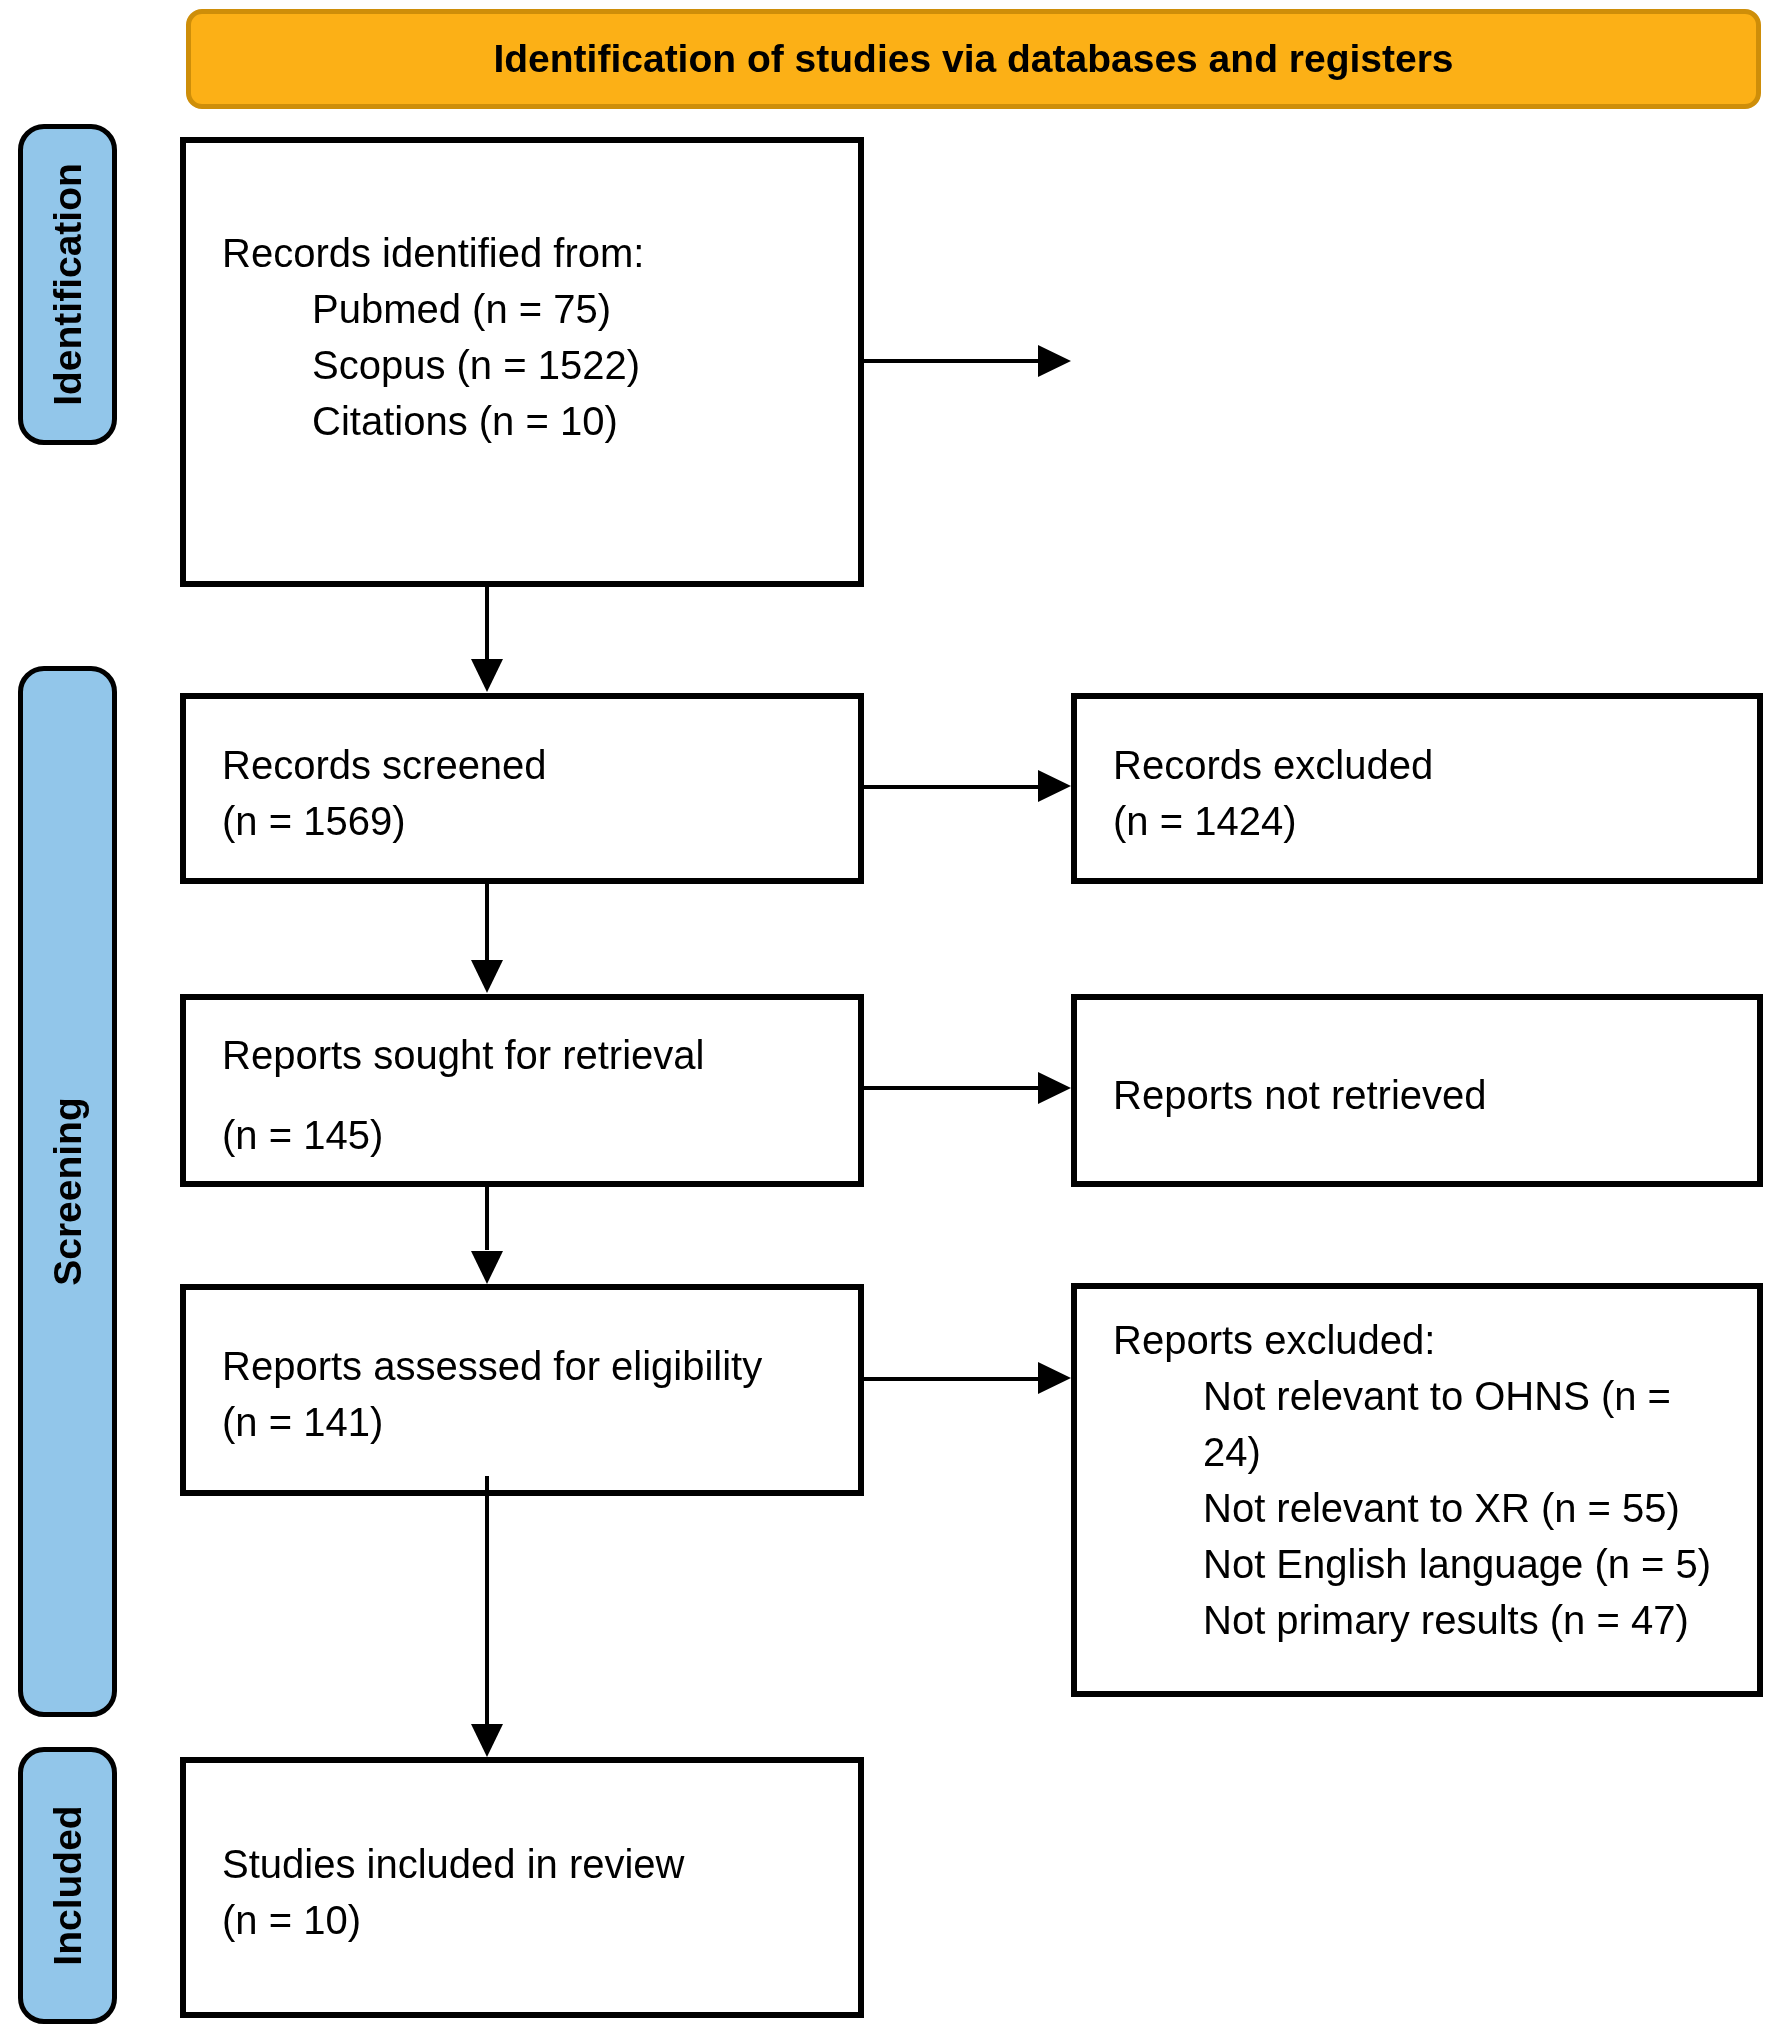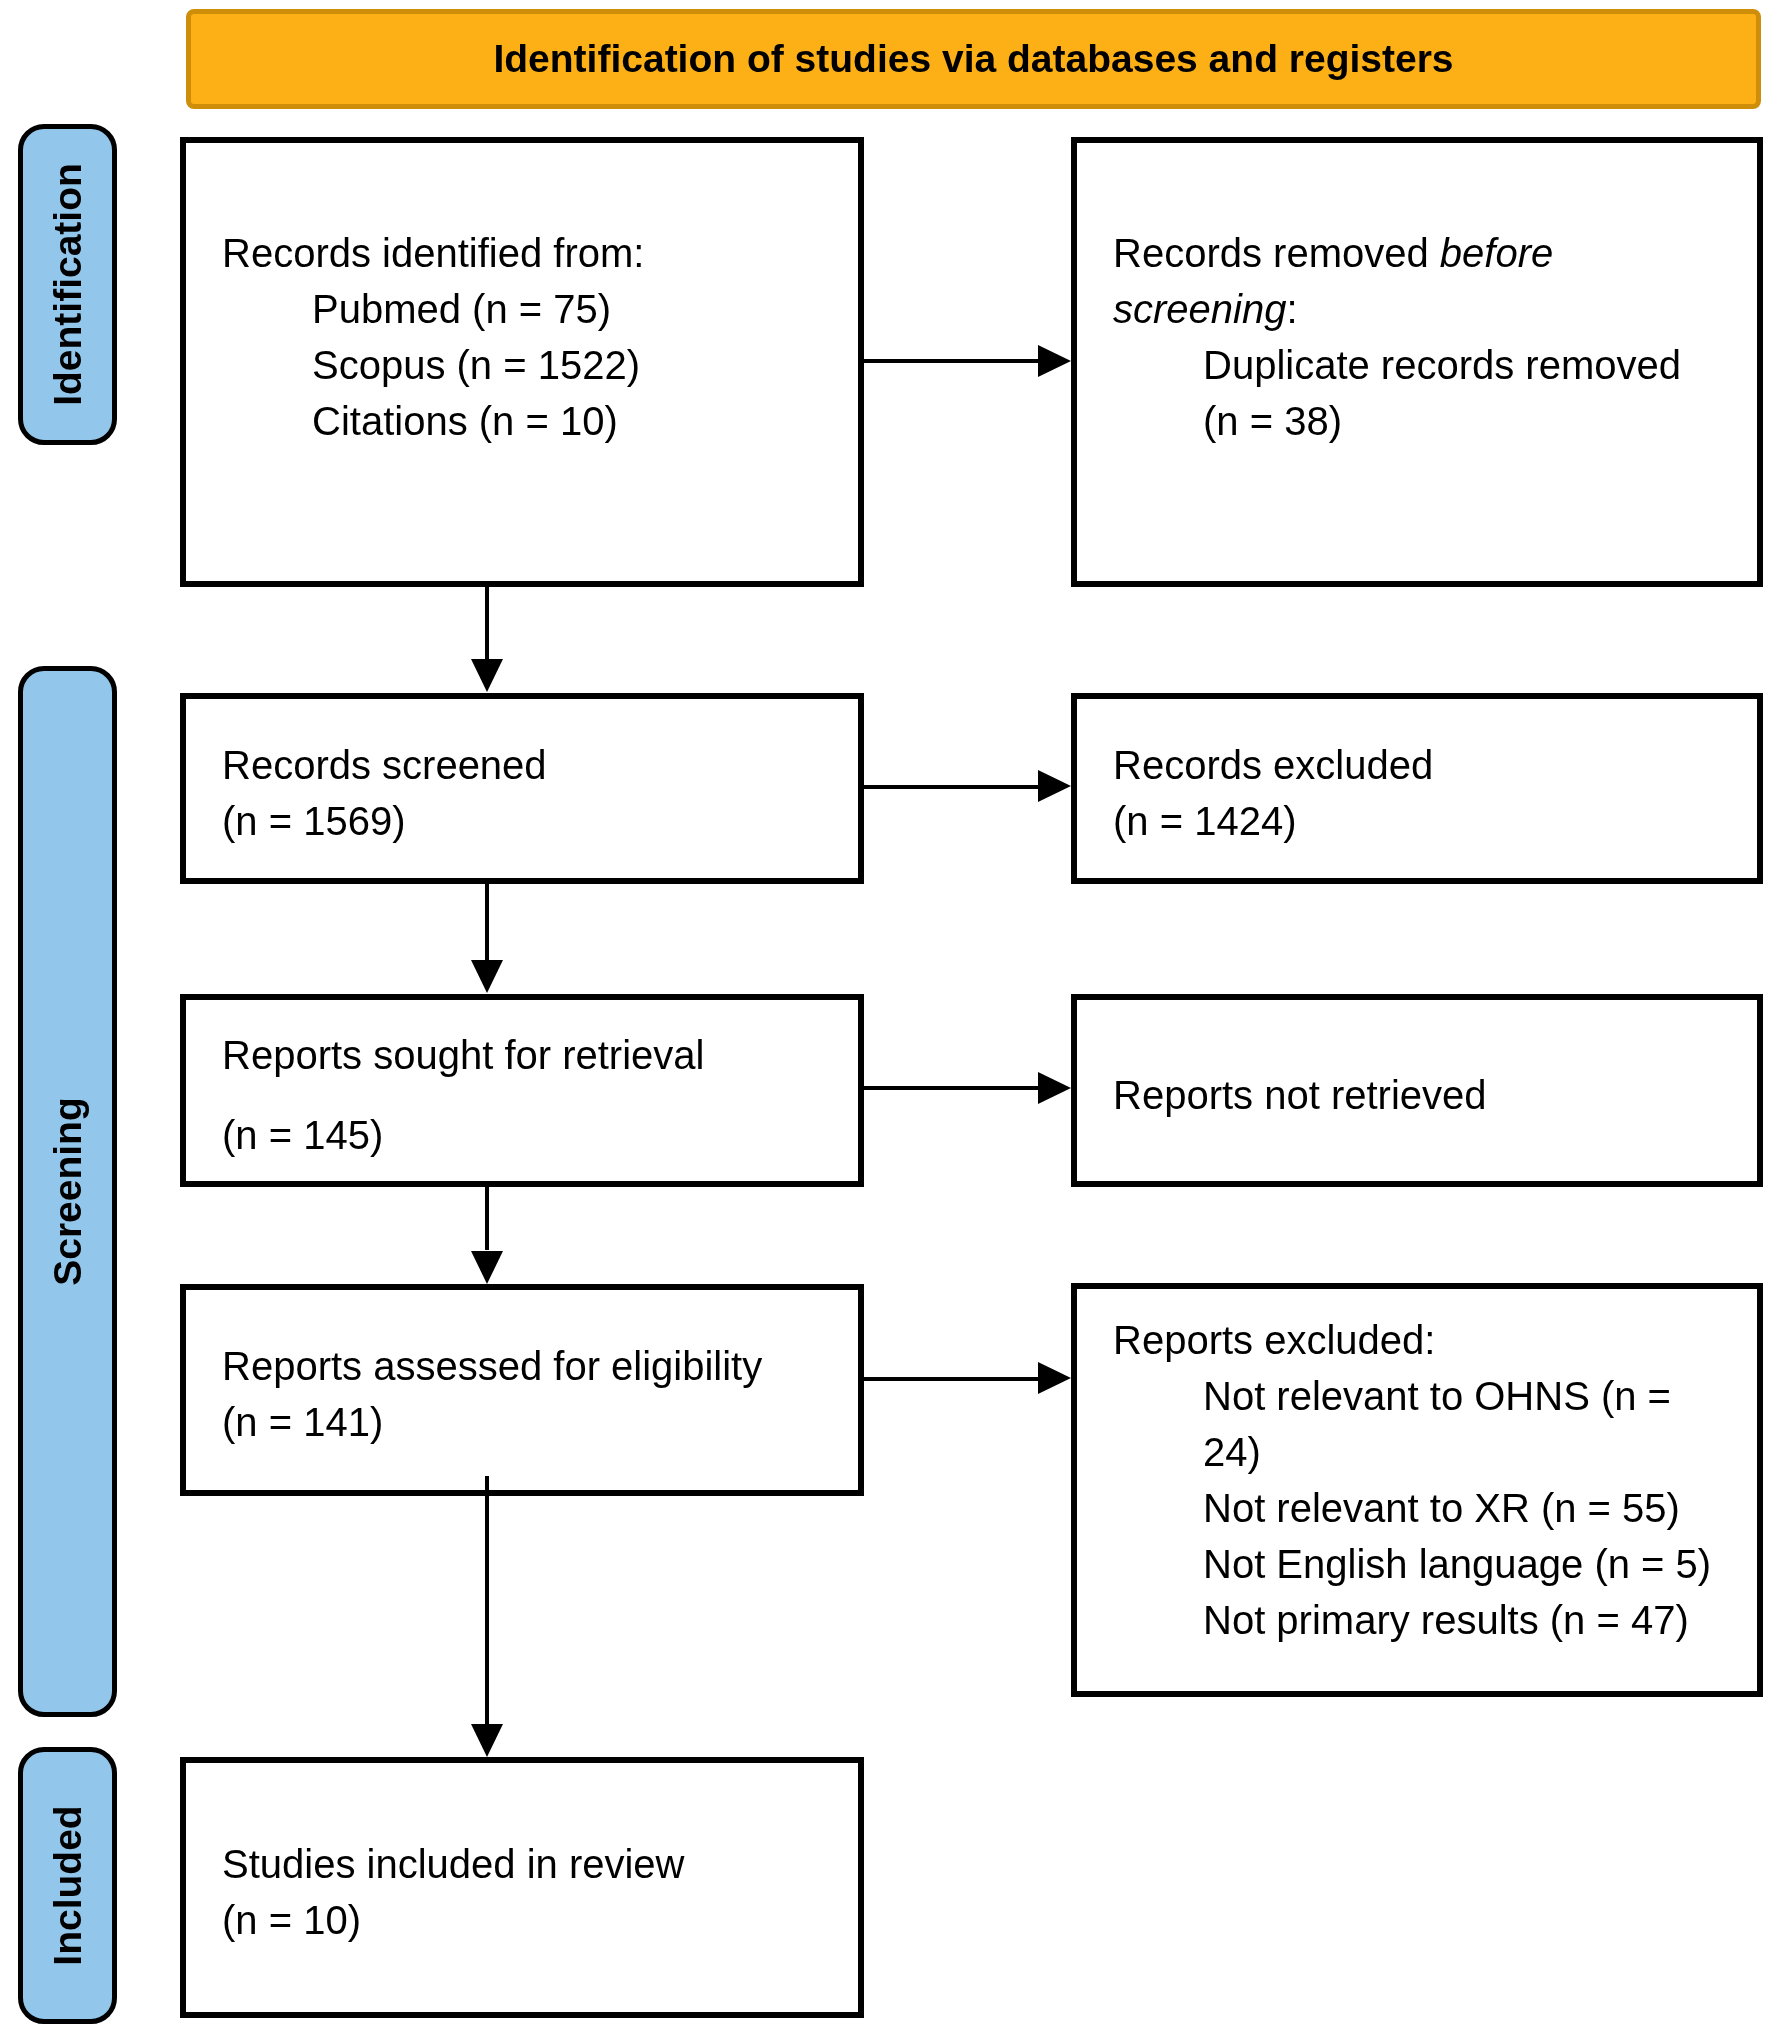--- a/index.html
+++ b/index.html
@@ -16,21 +16,21 @@
     background:#ffffff;
     font-family:"Liberation Sans", sans-serif;
     color:var(--ink);
     overflow:hidden;
   }
   
   .banner{
     position:absolute;left:186px;top:9.4px;width:1575px;height:100px;
     background:var(--banner-fill);
     border:5.8px solid var(--banner-border);
-    border-radius:8px;
+    border-radius:16px;
     display:flex;align-items:center;justify-content:center;
   }
   .banner .txt{
     font-size:39px;font-weight:bold;line-height:1.1;white-space:nowrap;
   }
   
   .stage{
     position:absolute;
     background:var(--stage-fill);
     border:5.8px solid #000;
@@ -84,26 +84,20 @@
     <div class="txt">Included</div>
   </div>
 
   <div class="box lift" style="left:180px;top:137px;width:684px;height:450px;">
     <div class="line">Records identified from:</div>
     <div class="line ind">Pubmed (n = 75)</div>
     <div class="line ind">Scopus (n = 1522)</div>
     <div class="line ind">Citations (n = 10)</div>
   </div>
 
-  <div class="box lift" style="left:1071px;top:137px;width:692px;height:450px;">
-    <div class="line"><span>Records removed </span><i>before</i></div>
-    <div class="line"><i>screening</i><span>:</span></div>
-    <div class="line ind">Duplicate records removed</div>
-    <div class="line ind">(n = 38)</div>
-  </div>
 
   <div class="box" style="left:180px;top:693px;width:684px;height:191px;">
     <div class="line">Records screened</div>
     <div class="line">(n = 1569)</div>
   </div>
 
   <div class="box" style="left:1071px;top:693px;width:692px;height:191px;">
     <div class="line">Records excluded</div>
     <div class="line">(n = 1424)</div>
   </div>

